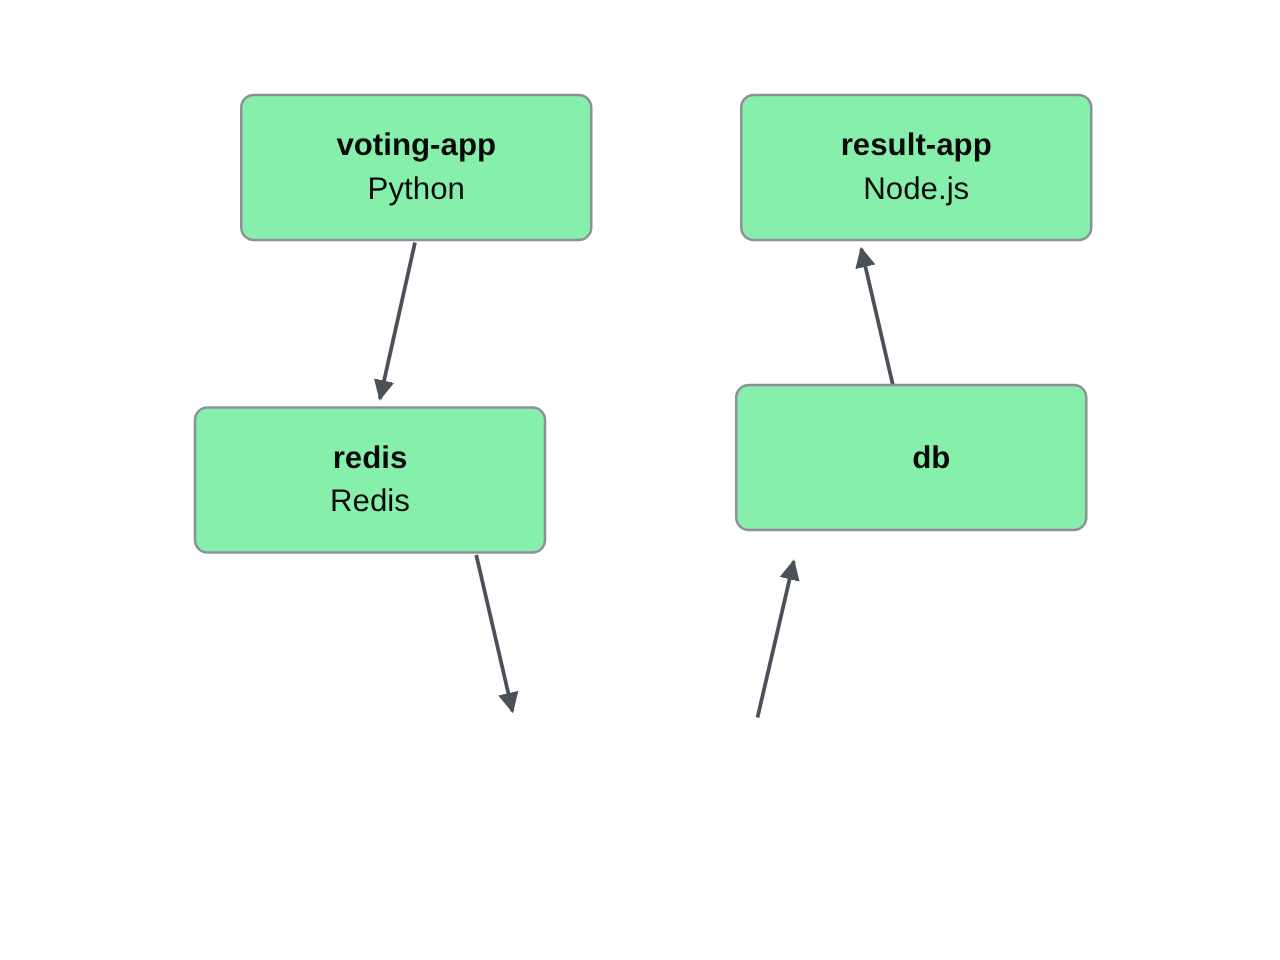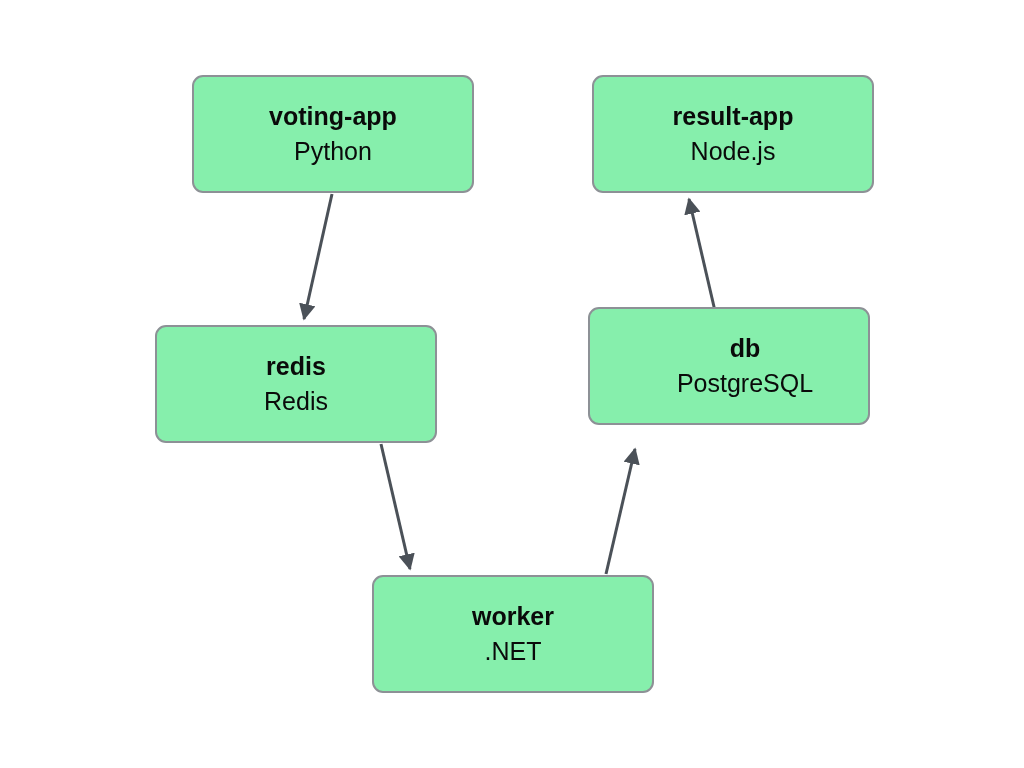--- a/index.html
+++ b/index.html
@@ -84,21 +84,16 @@
     <div class="node-subtitle">Node.js</div>
   </div>
 
   <div class="node node-redis">
     <div class="node-title">redis</div>
     <div class="node-subtitle">Redis</div>
   </div>
 
   <div class="node node-db">
     <div class="node-title">db</div>
-    <div class="node-subtitle">PostgreSQL</div>
   </div>
 
-  <div class="node node-worker">
-    <div class="node-title">worker</div>
-    <div class="node-subtitle">.NET</div>
-  </div>
 
 </div>
 
 </body></html>

